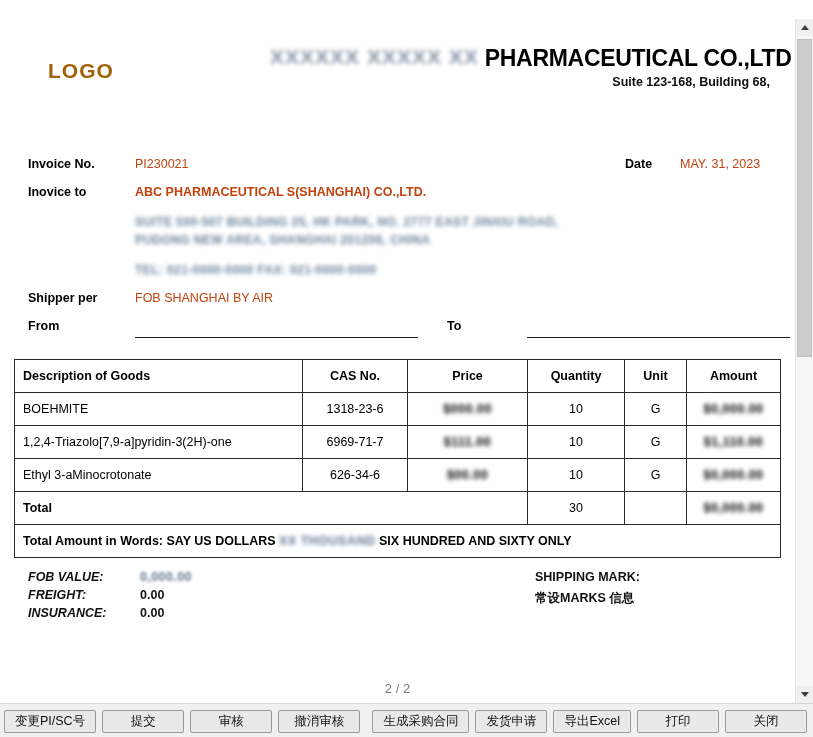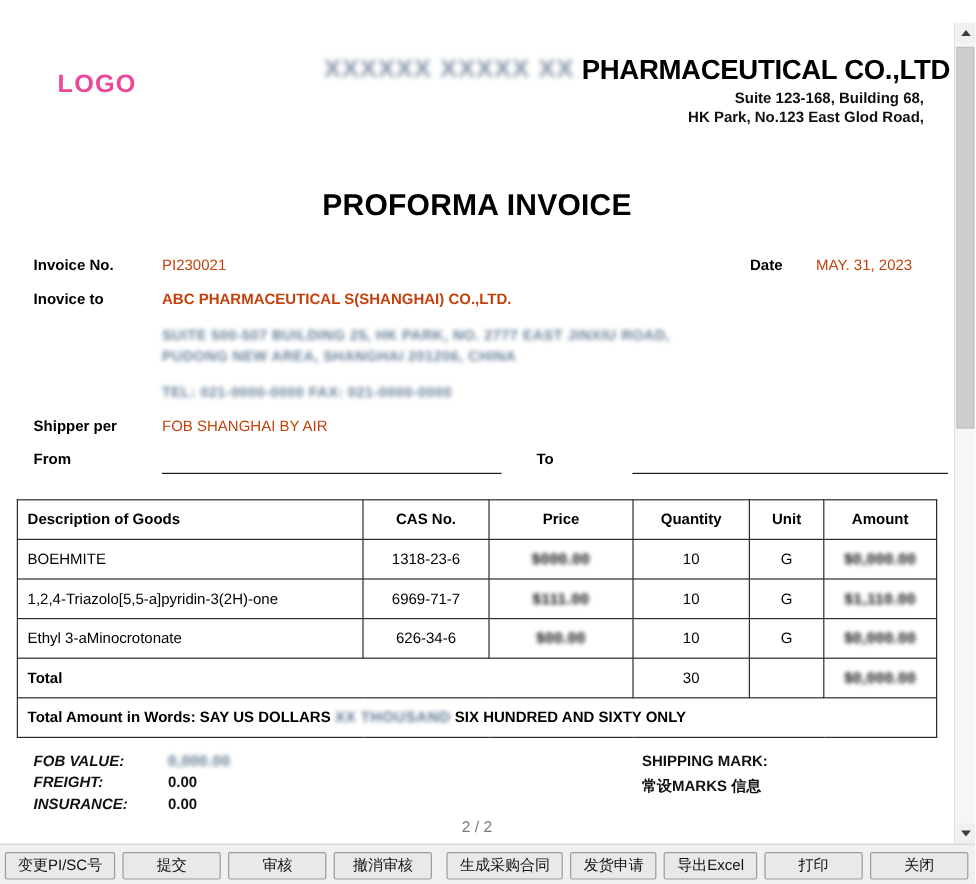--- a/index.html
+++ b/index.html
@@ -60,21 +60,21 @@
     width: 795px;
     background: #ffffff;
     padding: 0;
   }
 
   
   .letterhead { position: relative; height: 110px; }
   .logo {
     position: absolute; left: 48px; top: 40px;
     font-family: "Liberation Sans", sans-serif;
-    font-size: 21px; font-weight: 700; color: #ec4899;
+    font-size: 21px; font-weight: 700; color: #a16207;
     letter-spacing: 1px;
   }
   .co-line {
     position: absolute; left: 270px; top: 26px; width: 518px;
     text-align: right;
     font-size: 23px; font-weight: 700; color: #000;
     letter-spacing: -0.3px;
     white-space: nowrap;
   }
   .co-redacted {
@@ -287,25 +287,23 @@
   <div class="doc-viewport">
     <div class="page">
 
       <div class="letterhead">
         <div class="logo">LOGO</div>
         <div class="co-line">
           <span class="co-redacted">XXXXXX XXXXX XX</span><span>PHARMACEUTICAL CO.,LTD</span>
         </div>
         <div class="addr">
           <div>Suite 123-168, Building 68,</div>
-          <div>HK Park, No.123 East Glod Road,</div>
         </div>
       </div>
 
-      <div class="doc-title">PROFORMA INVOICE</div>
 
       <div class="meta">
 
         <div class="meta-row">
           <span class="lbl" style="left:28px; top:2px;">Invoice  No.</span>
           <span class="val" style="left:135px; top:2px;">PI230021</span>
           <span class="lbl" style="left:625px; top:2px;">Date</span>
           <span class="val" style="left:680px; top:2px;">MAY. 31, 2023</span>
         </div>
 
@@ -356,21 +354,21 @@
         <tbody>
           <tr>
             <td class="desc">BOEHMITE</td>
             <td class="center">1318-23-6</td>
             <td class="blurred">$000.00</td>
             <td class="num">10</td>
             <td class="center">G</td>
             <td class="blurred">$0,000.00</td>
           </tr>
           <tr>
-            <td class="desc">1,2,4-Triazolo[5,5-a]pyridin-3(2H)-one</td>
+            <td class="desc">1,2,4-Triazolo[7,9-a]pyridin-3(2H)-one</td>
             <td class="center">6969-71-7</td>
             <td class="blurred">$111.00</td>
             <td class="num">10</td>
             <td class="center">G</td>
             <td class="blurred">$1,110.00</td>
           </tr>
           <tr>
             <td class="desc">Ethyl 3-aMinocrotonate</td>
             <td class="center">626-34-6</td>
             <td class="blurred">$00.00</td>

